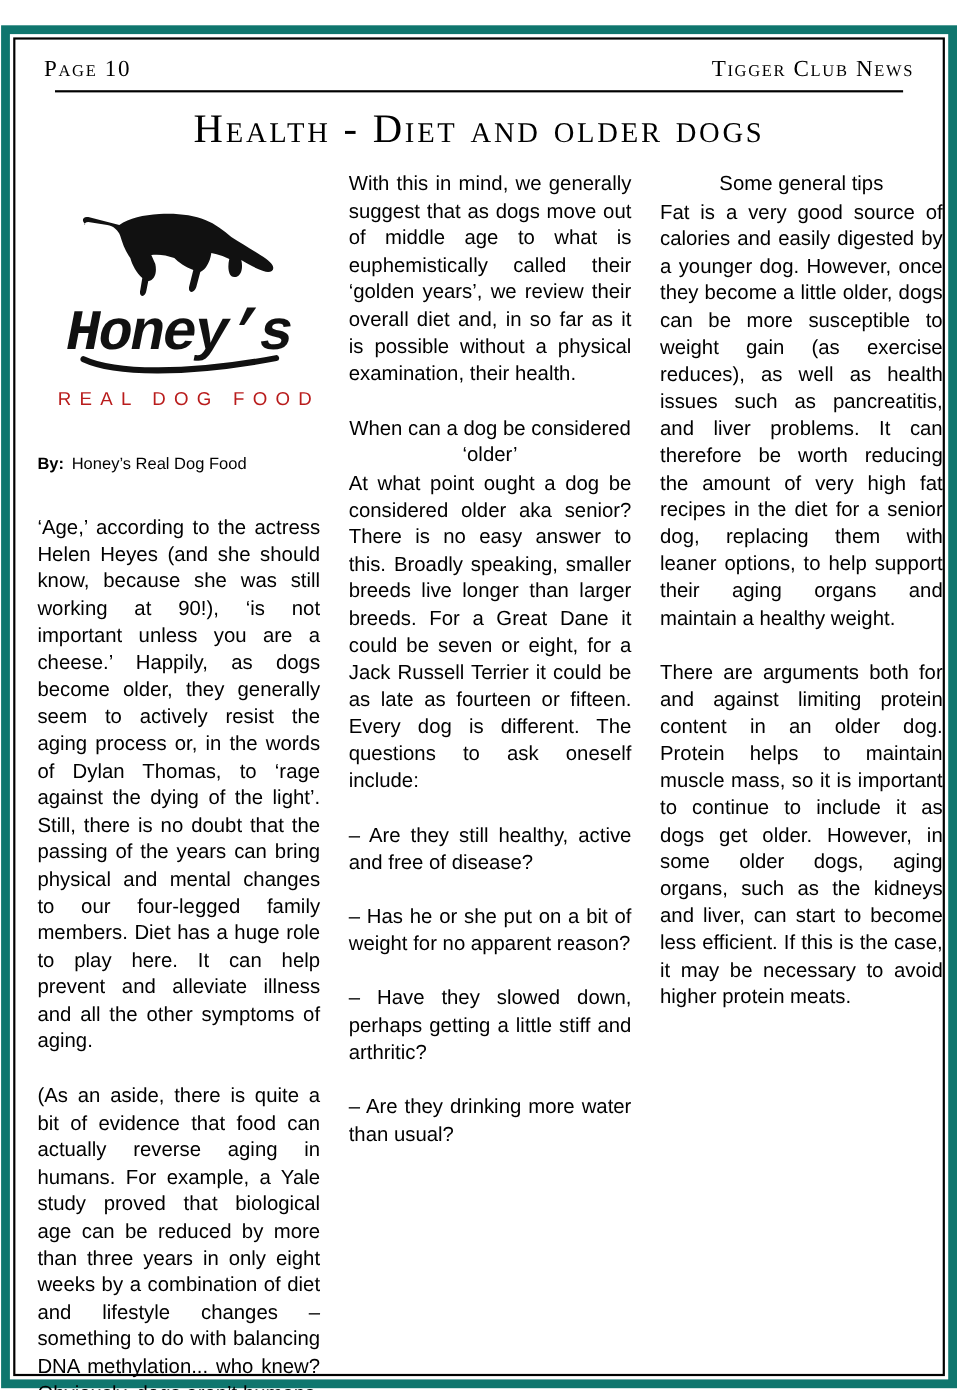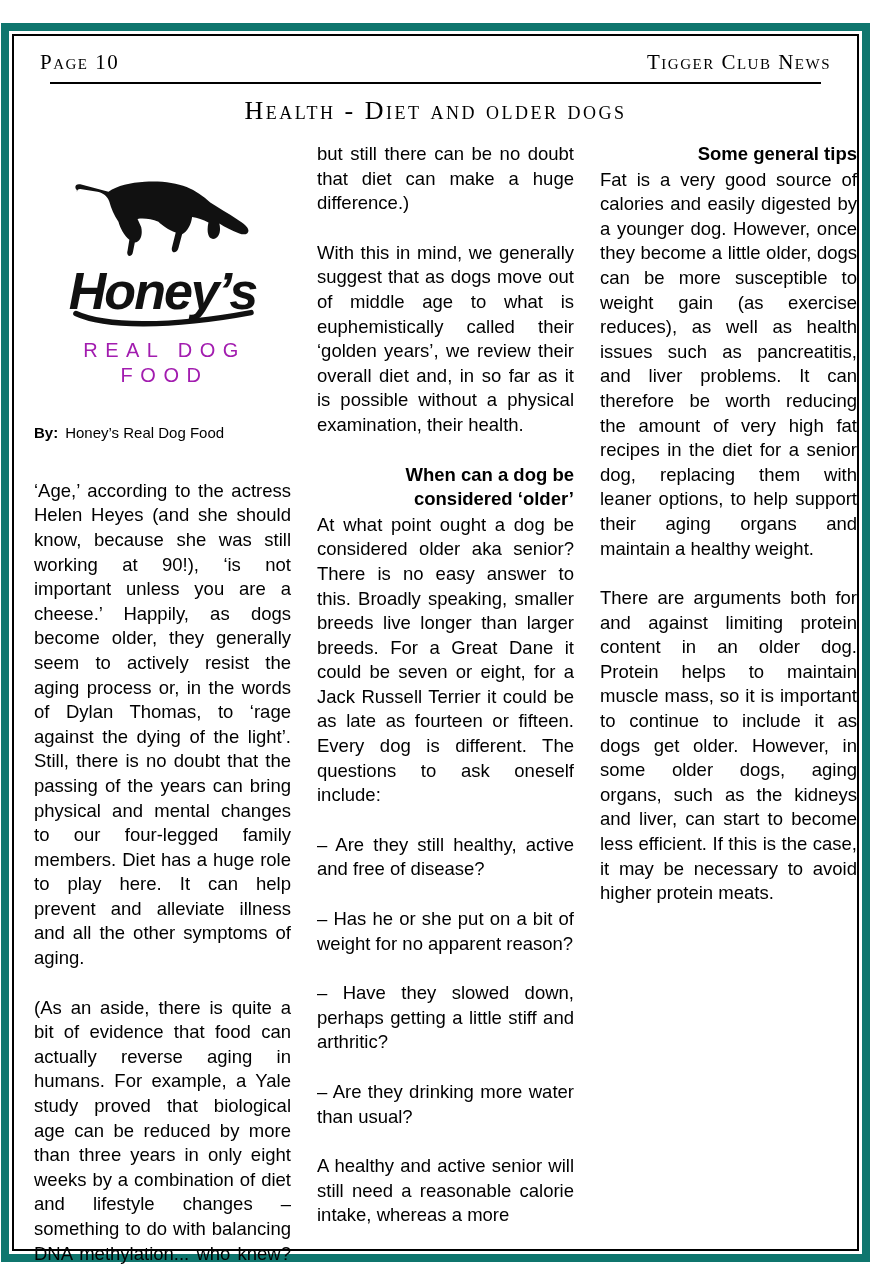--- a/index.html
+++ b/index.html
@@ -31,52 +31,53 @@
   }
   .masthead-rule {
     border: none; border-top: 2px solid #000;
     margin: 7px 22px 0 22px;
   }
   .article-title {
     text-align: center;
     font-family: "Liberation Serif", serif;
     font-variant: small-caps;
     font-weight: normal;
-    font-size: 26px; letter-spacing: 2.5px;
+    font-size: 37px; letter-spacing: 2.5px;
     margin: 12px 0 0 0;
   }
   .columns {
     display: flex; gap: 26px;
     margin-top: 16px;
     padding: 0 6px;
   }
   .col {
     width: 257px; flex: 0 0 257px;
     text-align: justify;
     font-size: 18.5px; line-height: 24.6px;
   }
   .para { margin: 0 0 25px 0; }
-  .heading { font-weight: bold; margin: 0 0 1px 0; text-align: right; }
+  .heading { font-weight: normal; margin: 0 0 1px 0; text-align: center; }
   
   .logo { text-align: center; padding-top: 26px; margin-bottom: 0; }
   .logo-dog { display: block; margin: 0 auto; }
   .logo-wordmark {
-    font-family: Liberation Sans, sans-serif;
+    font-family: Liberation Mono, monospace;
     font-style: italic; font-weight: bold;
     font-size: 52px; letter-spacing: -2px;
     line-height: 54px;
     margin-top: -4px;
     color: #111;
   }
   .logo-swash { display: block; margin: -10px auto 0 auto; }
   .logo-tagline {
-    font-size: 20px; letter-spacing: 7.5px;
-    color: #a21caf;
+    font-size: 17px; letter-spacing: 7.5px;
+    color: #b91c1c;
     margin-top: 8px; margin-left: 4px;
     font-weight: 400;
+    text-align: right;
   }
   .byline { margin: 34px 0 33px 0; text-align: left; font-size: 15px; }
   .byline-label { font-weight: bold; margin-right: 7px; }
 </style>
 </head>
 <body>
 
 <div class="frame-outer">
   <div class="frame-inner">
 
@@ -111,29 +112,27 @@
 
         <div class="byline">
           <span class="byline-label">By:</span><span>Honey’s Real Dog Food</span>
         </div>
 
         <div class="para">‘Age,’ according to the actress Helen Heyes (and she should know, because she was still working at 90!), ‘is not important unless you are a cheese.’ Happily, as dogs become older, they generally seem to actively resist the aging process or, in the words of Dylan Thomas, to ‘rage against the dying of the light’. Still, there is no doubt that the passing of the years can bring physical and mental changes to our four-legged family members. Diet has a huge role to play here. It can help prevent and alleviate illness and all the other symptoms of aging.</div>
         <div class="para">(As an aside, there is quite a bit of evidence that food can actually reverse aging in humans. For example, a Yale study proved that biological age can be reduced by more than three years in only eight weeks by a combination of diet and lifestyle changes – something to do with balancing DNA methylation... who knew? Obviously, dogs aren’t humans</div>
       </div>
 
       <div class="col">
-        <div class="para">but still there can be no doubt that diet can make a huge difference.)</div>
         <div class="para">With this in mind, we generally suggest that as dogs move out of middle age to what is euphemistically called their ‘golden years’, we review their overall diet and, in so far as it is possible without a physical examination, their health.</div>
         <div class="heading">When can a dog be considered ‘older’</div>
         <div class="para">At what point ought a dog be considered older aka senior? There is no easy answer to this. Broadly speaking, smaller breeds live longer than larger breeds. For a Great Dane it could be seven or eight, for a Jack Russell Terrier it could be as late as fourteen or fifteen. Every dog is different. The questions to ask oneself include:</div>
         <div class="para">– Are they still healthy, active and free of disease?</div>
         <div class="para">– Has he or she put on a bit of weight for no apparent reason?</div>
         <div class="para">– Have they slowed down, perhaps getting a little stiff and arthritic?</div>
         <div class="para">– Are they drinking more water than usual?</div>
-        <div class="para">A healthy and active senior will still need a reasonable calorie intake, whereas a more</div>
       </div>
 
       <div class="col">
         <div class="heading">Some general tips</div>
         <div class="para">Fat is a very good source of calories and easily digested by a younger dog. However, once they become a little older, dogs can be more susceptible to weight gain (as exercise reduces), as well as health issues such as pancreatitis, and liver problems. It can therefore be worth reducing the amount of very high fat recipes in the diet for a senior dog, replacing them with leaner options, to help support their aging organs and maintain a healthy weight.</div>
         <div class="para">There are arguments both for and against limiting protein content in an older dog. Protein helps to maintain muscle mass, so it is important to continue to include it as dogs get older. However, in some older dogs, aging organs, such as the kidneys and liver, can start to become less efficient. If this is the case, it may be necessary to avoid higher protein meats.</div>
       </div>
 
     </div>
   </div>

